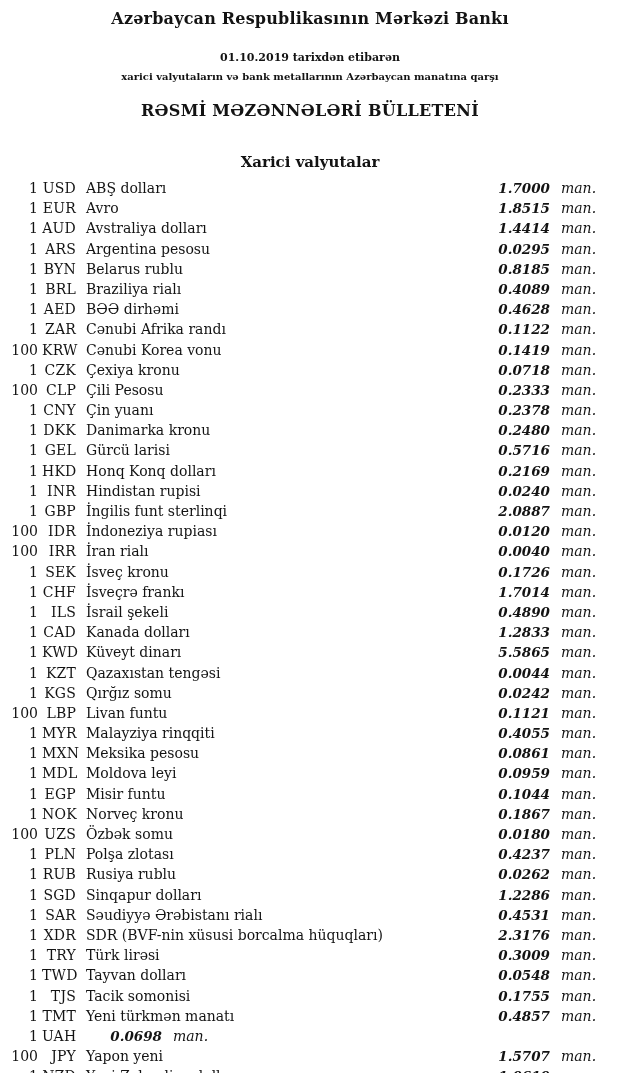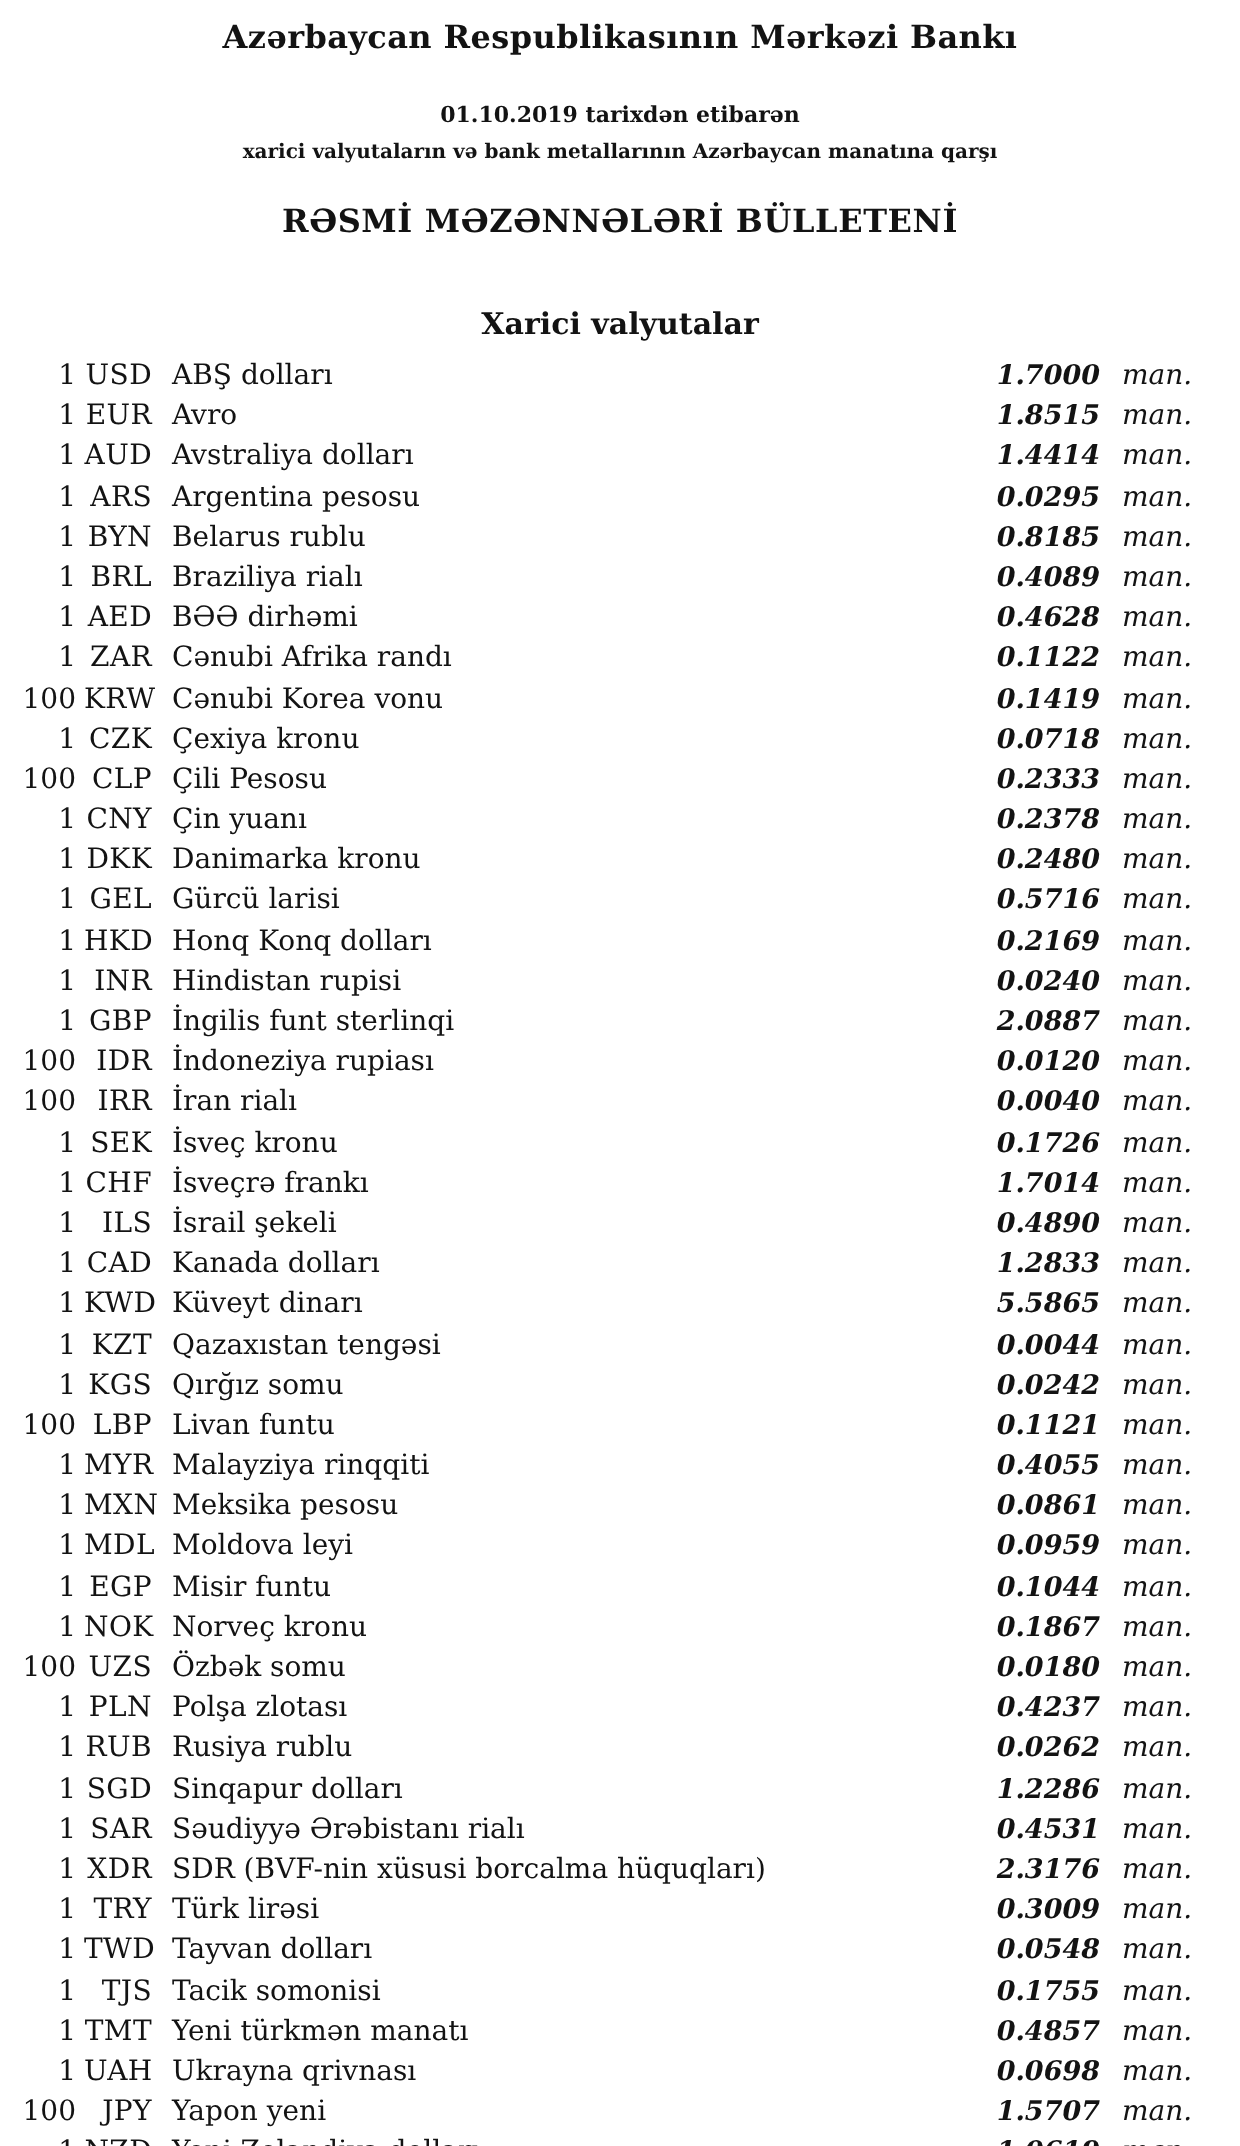--- a/index.html
+++ b/index.html
@@ -401,21 +401,20 @@
     <span class="cell-qty">1</span>
     <span class="cell-code">TMT</span>
     <span class="cell-name">Yeni türkmən manatı</span>
     <span class="cell-rate">0.4857</span>
     <span class="cell-unit">man.</span>
   </div>
 
   <div class="row">
     <span class="cell-qty">1</span>
     <span class="cell-code">UAH</span>
-    <span class="cell-name">Ukrayna qrivnası</span>
     <span class="cell-rate">0.0698</span>
     <span class="cell-unit">man.</span>
   </div>
 
   <div class="row">
     <span class="cell-qty">100</span>
     <span class="cell-code">JPY</span>
     <span class="cell-name">Yapon yeni</span>
     <span class="cell-rate">1.5707</span>
     <span class="cell-unit">man.</span>

